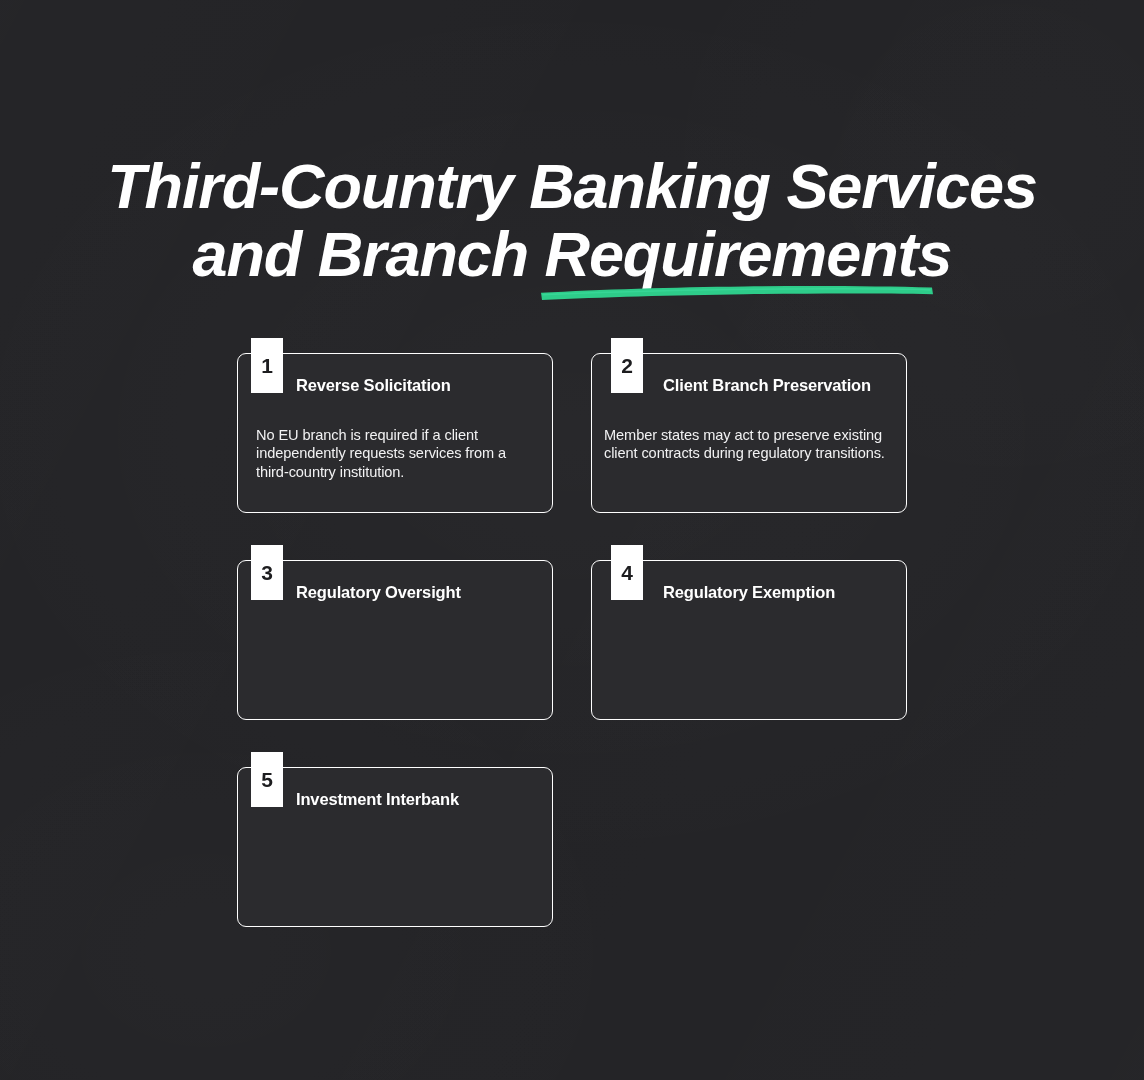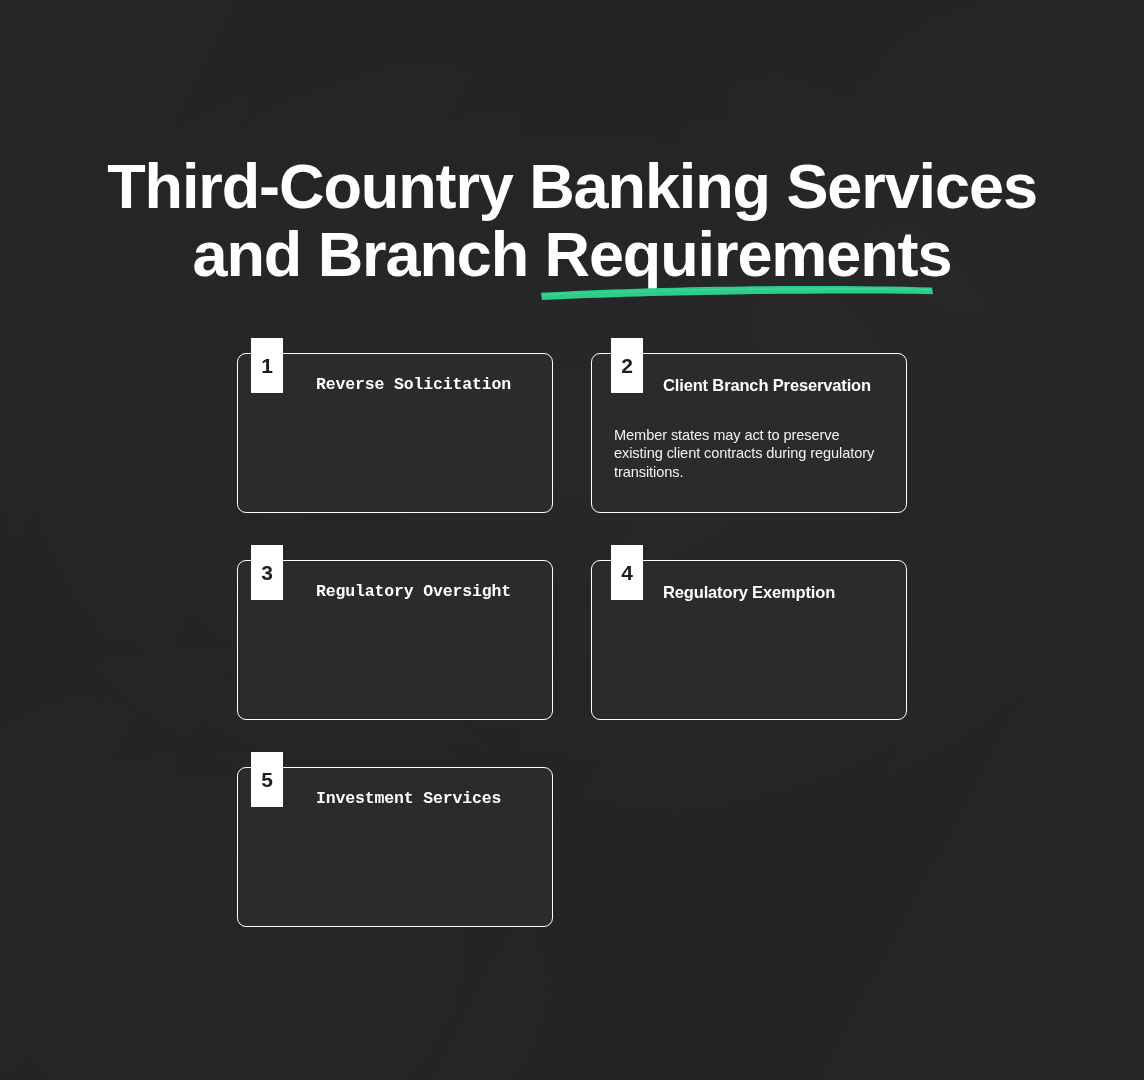--- a/index.html
+++ b/index.html
@@ -38,20 +38,21 @@
     height: 1080px;
   }
 
   
   .title-block {
     position: absolute;
     left: 0;
     top: 152px;
     width: 1144px;
     text-align: center;
+    font-style: italic;
   }
 
   .title-line {
     display: block;
     position: relative;
     color: #ffffff;
     font-size: 63px;
     line-height: 68px;
     font-weight: 700;
     letter-spacing: -1.1px;
@@ -123,36 +124,36 @@
     position: absolute;
     top: 20px;
     color: #ffffff;
     font-size: 16.5px;
     font-weight: 700;
     letter-spacing: -0.15px;
     line-height: 22px;
     white-space: nowrap;
   }
 
-  .card.badge-near .card-title { left: 78px; font-family: Liberation Mono, monospace; }
+  .card.badge-near .card-title { left: 58px; }
   .card.badge-far  .card-title { left: 71px; }
 
   .card .card-body {
     position: absolute;
     top: 72px;
     left: 18px;
     right: 16px;
     color: #f2f2f3;
     font-size: 14.6px;
     line-height: 18.4px;
     font-weight: 400;
     letter-spacing: -0.1px;
   }
 
-  .card.badge-far .card-body { left: 22px; right: 14px; }
+  .card.badge-far .card-body { left: 12px; right: 14px; }
 
   .spacer-card {
     width: 316px;
     height: 160px;
     flex: 0 0 auto;
     visibility: hidden;
   }
 </style>
 </head>
 <body>
@@ -177,20 +178,21 @@
       <path d="M543,16.6 C610,13.6 700,11.6 790,11.0 C860,10.5 905,11.0 930,11.9" stroke="#3ad99a" stroke-width="1.6" fill="none" stroke-linecap="round" opacity="0.75"></path>
     </svg>
   </div>
 
   <div class="cards">
 
     <div class="card-row">
       <div class="card badge-near">
         <div class="badge">1</div>
         <div class="card-title">Reverse Solicitation</div>
+        <div class="card-body">No EU branch is required if a client independently requests services from a third-country institution.</div>
       </div>
 
       <div class="card badge-far">
         <div class="badge">2</div>
         <div class="card-title">Client Branch Preservation</div>
         <div class="card-body">Member states may act to preserve existing client contracts during regulatory transitions.</div>
       </div>
     </div>
 
     <div class="card-row">
@@ -201,20 +203,20 @@
 
       <div class="card badge-far">
         <div class="badge">4</div>
         <div class="card-title">Regulatory Exemption</div>
       </div>
     </div>
 
     <div class="card-row">
       <div class="card badge-near">
         <div class="badge">5</div>
-        <div class="card-title">Investment Services</div>
+        <div class="card-title">Investment Interbank</div>
       </div>
       <div class="spacer-card"></div>
     </div>
 
   </div>
 
 </div>
 
 </body></html>

